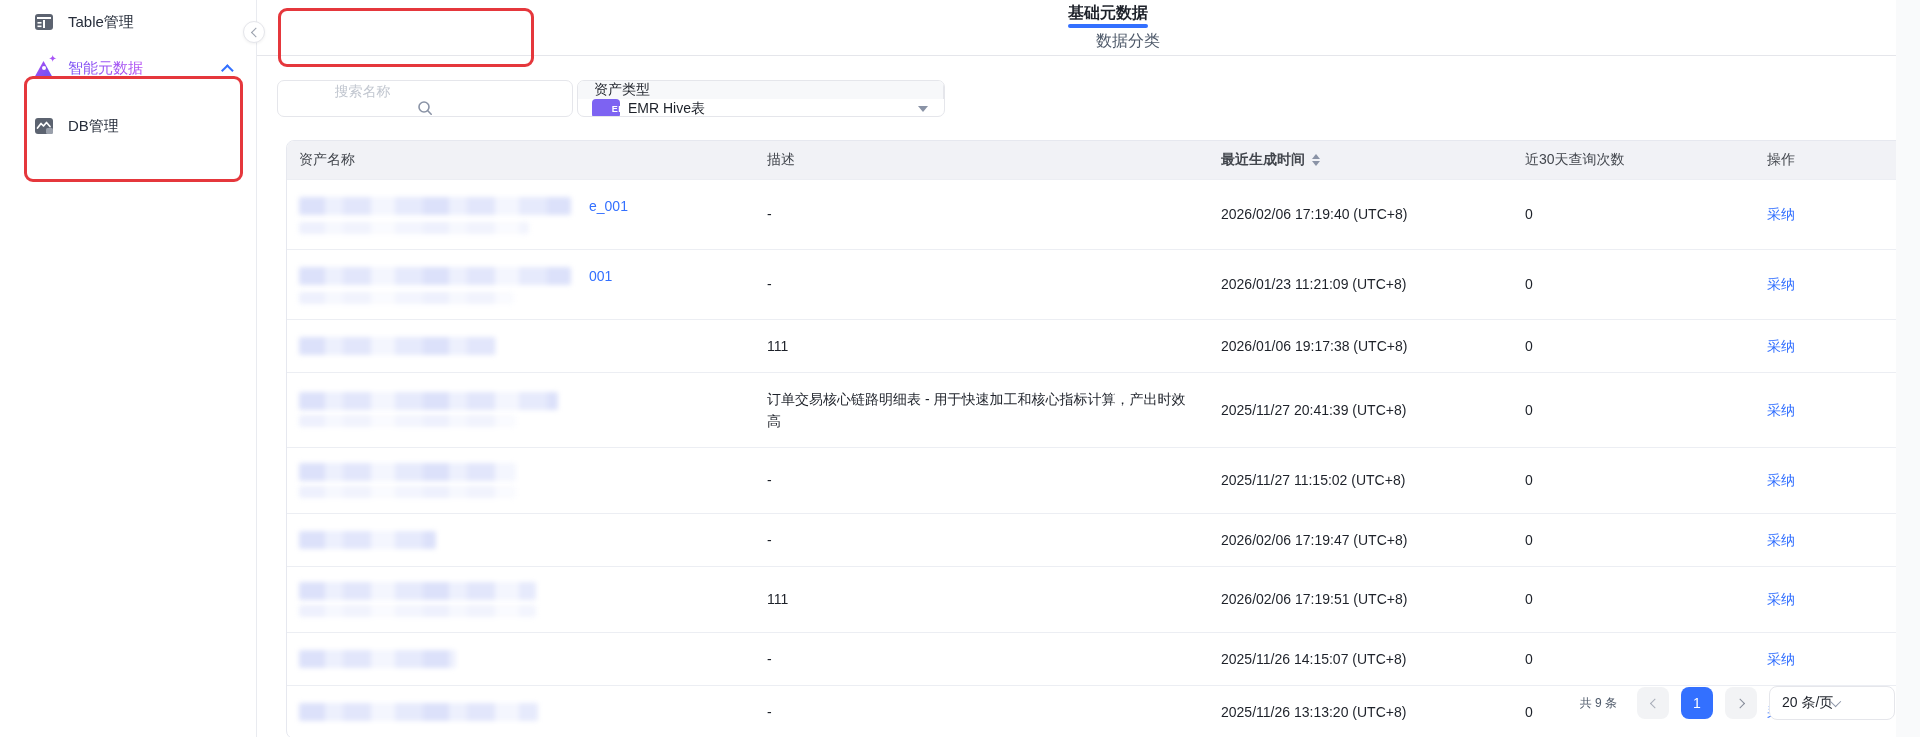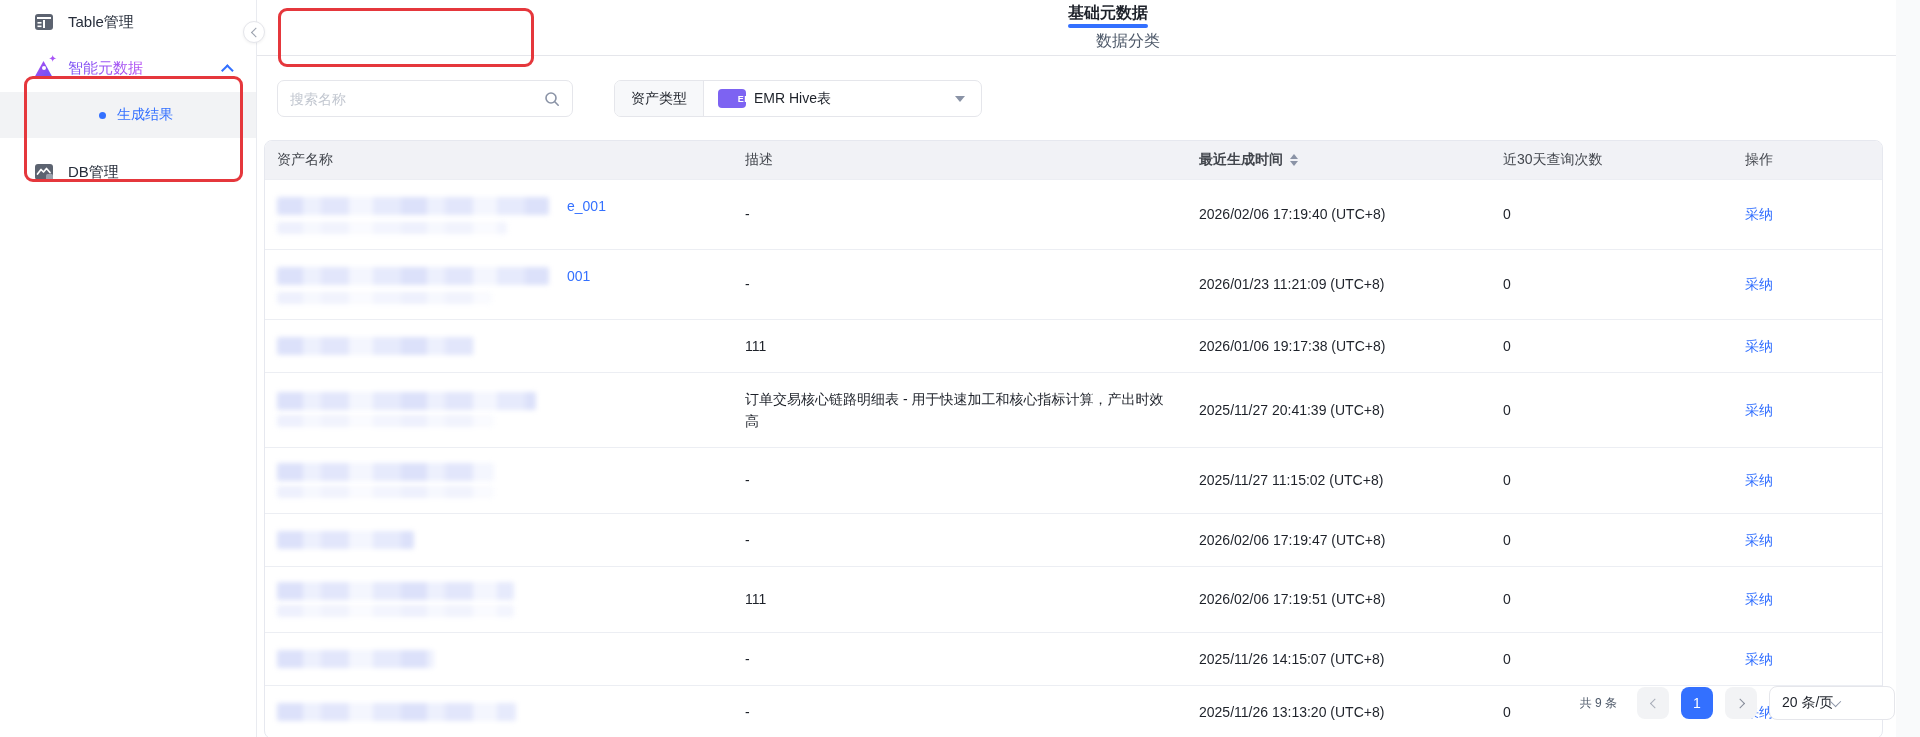--- a/index.html
+++ b/index.html
@@ -43,36 +43,36 @@
   .tab.active{ color:#1d2129; font-weight:600; }
   .tab.inactive{ color:#4e5969; margin-left:40px; }
   .tab .ink{ position:absolute; left:0; right:0; bottom:0; height:4px; border-radius:2px; background:#3370ff; }
   
   .anno{ position:absolute; border:3px solid #e5373c; border-radius:9px; z-index:9; pointer-events:none; }
   .anno.tabs{ left:278px; top:8px; width:256px; height:59px; }
   .anno.side{ left:24px; top:76px; width:219px; height:106px; }
   
   .search-box{ position:absolute; left:277px; top:80px; width:296px; height:37px;
     border:1px solid #e5e6eb; border-radius:7px; background:#fff;
-    display:flex; align-items:center; padding:0 12px; }
+    display:flex; align-items:center; padding:0 12px;flex-direction:column; }
   .search-box input{ border:none; outline:none; flex:1; font-size:14px; color:#1d2129;
     font-family:"Liberation Sans",sans-serif; background:transparent; }
   .search-box input::placeholder{ color:#c2c7d0; }
-  .filter{ position:absolute; left:614px; top:80px; height:37px; width:368px;
-    border:1px solid #e5e6eb; border-radius:7px; background:#fff; display:flex; align-items:stretch; overflow:hidden; }
+  .filter{ position:absolute; left:577px; top:80px; height:37px; width:368px;
+    border:1px solid #e5e6eb; border-radius:7px; background:#fff; display:flex; align-items:stretch; overflow:hidden;flex-direction:column; }
   .filter .label{ display:flex; align-items:center; padding:0 16px; background:#f7f8fa;
     font-size:14px; color:#1d2129; border-right:1px solid #e5e6eb; }
   .filter .value{ display:flex; align-items:center; flex:1; padding:0 14px; cursor:pointer; position:relative; }
   .emr-ic{ width:28px; height:19px; border-radius:4px; background:#7d63f2; color:#fff;
     font-size:9px; font-weight:700; display:flex; align-items:center; justify-content:center; margin-right:8px; letter-spacing:.5px;padding-left:25px;}
   .filter .value .vtxt{ font-size:14px; color:#1d2129; }
   .caret-down{ position:absolute; right:16px; width:0; height:0;
     border-left:5px solid transparent; border-right:5px solid transparent; border-top:6px solid #8a93a6; }
   
-  .tablebox{ position:absolute; left:264px; top:140px; width:1619px;
+  .tablebox{ position:absolute; left:286px; top:140px; width:1619px;
     border:1px solid #e6e8ef; border-radius:8px; background:#fff; overflow:hidden; }
   table{ width:100%; border-collapse:collapse; table-layout:fixed; }
   col.c1{width:468px} col.c2{width:454px} col.c3{width:304px} col.c4{width:242px} col.c5{width:151px}
   thead th{ background:#f1f2f6; height:38px; text-align:left; font-weight:400;
     font-size:14px; color:#42464d; padding:0 12px; }
   tbody td{ border-top:1px solid #eceef3; font-size:14px; color:#1d2129;
     padding:15px 12px; vertical-align:middle; line-height:22px; }
   .th-inner{ display:flex; align-items:center; gap:7px;font-weight:bold; }
   .sorter{ display:inline-flex; flex-direction:column; gap:2px; cursor:pointer; }
   .sorter .up{ width:0;height:0;border-left:4.5px solid transparent;border-right:4.5px solid transparent;border-bottom:5px solid #8a93a6; }
@@ -124,24 +124,20 @@
     <div class="side-item ai" style="height:48px">
       <span class="mountain-wrap">
         <span class="mountain"></span>
           <span class="mountain-dot"></span>
           <span class="sparkle">✦</span>
       </span>
       <span class="txt">智能元数据</span>
       <span class="chev-up"></span>
     </div>
 
-    <div class="side-sub">
-      <span class="dot"></span>
-      <span>生成结果</span>
-    </div>
 
     <div class="side-item" style="margin-top:12px">
       <span class="icon-sq">
         <svg class="gicon" width="22" height="22" viewBox="0 0 22 22">
           <rect x="2" y="3" width="18" height="16" rx="3" fill="#5c6370"></rect>
           <polyline points="4.5,13 8,8.5 10.5,11 13.5,7.5 17,11.5" fill="none" stroke="#fff" stroke-width="1.7" stroke-linecap="round" stroke-linejoin="round"></polyline>
           <rect x="13" y="13" width="7" height="6" rx="1.5" fill="#9aa0ab"></rect>
         </svg>
       </span>
       <span class="txt">DB管理</span>

